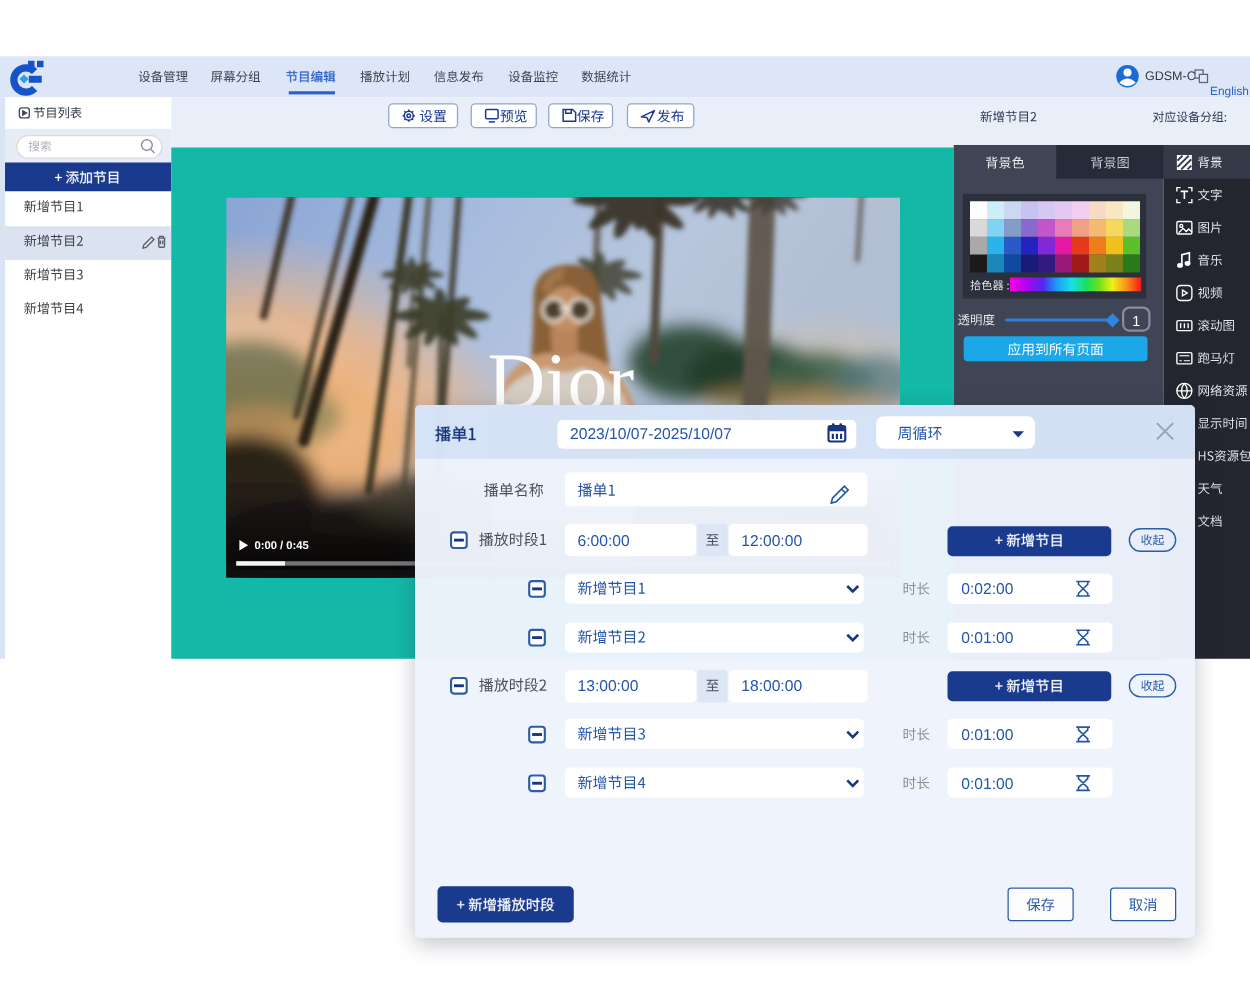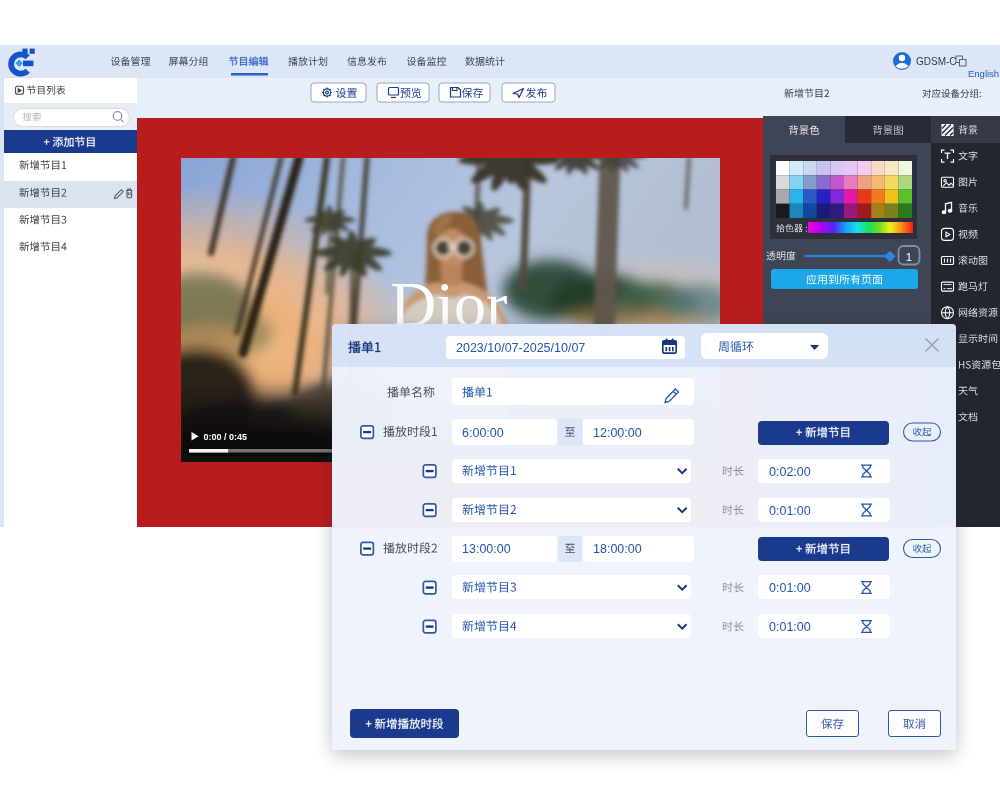--- a/index.html
+++ b/index.html
@@ -105,21 +105,21 @@
     </defs>
   </svg>
 <div class="abs" style="left:0;top:45px;width:1000px;height:33px;background:#dce6f6"></div>
 <div class="abs" style="left:137px;top:78px;width:863px;height:43px;background:#e9eff8"></div>
 <div class="abs" style="left:0;top:78px;width:137px;height:449px;background:#fff"></div>
 <div class="abs" style="left:0;top:78px;width:4px;height:449px;background:#d9e4f4"></div>
 <div class="abs" style="left:4px;top:103px;width:133px;height:28px;background:#e7edf7"></div>
 <div class="abs" style="left:12.5px;top:108px;width:117px;height:18.5px;background:#fff;border:1px solid #dadada;border-radius:10px"></div>
 <div class="abs" style="left:4px;top:130px;width:133px;height:23px;background:#1a3a8e"></div>
 <div class="abs" style="left:0;top:181px;width:137px;height:27px;background:#dce3f0"></div>
-<div class="abs" style="left:137px;top:118px;width:626px;height:409px;background:#b91c1c">
+<div class="abs" style="left:137px;top:118px;width:626px;height:409px;background:#14b8a6">
     <svg width="539" height="304" viewBox="0 0 539 304" style="position:absolute;left:44px;top:40px">
       <defs>
         <linearGradient id="sky" x1="0" y1="0" x2="0.9" y2="0.35">
           <stop offset="0" stop-color="#8aa4d4"></stop>
           <stop offset="0.4" stop-color="#a7bcde"></stop>
           <stop offset="0.7" stop-color="#b7c6dc"></stop>
           <stop offset="1" stop-color="#b2bed2"></stop>
         </linearGradient>
         <radialGradient id="warmL" cx="0.5" cy="0.5" r="0.5">
           <stop offset="0" stop-color="#f6dcb2" stop-opacity="0.95"></stop>

